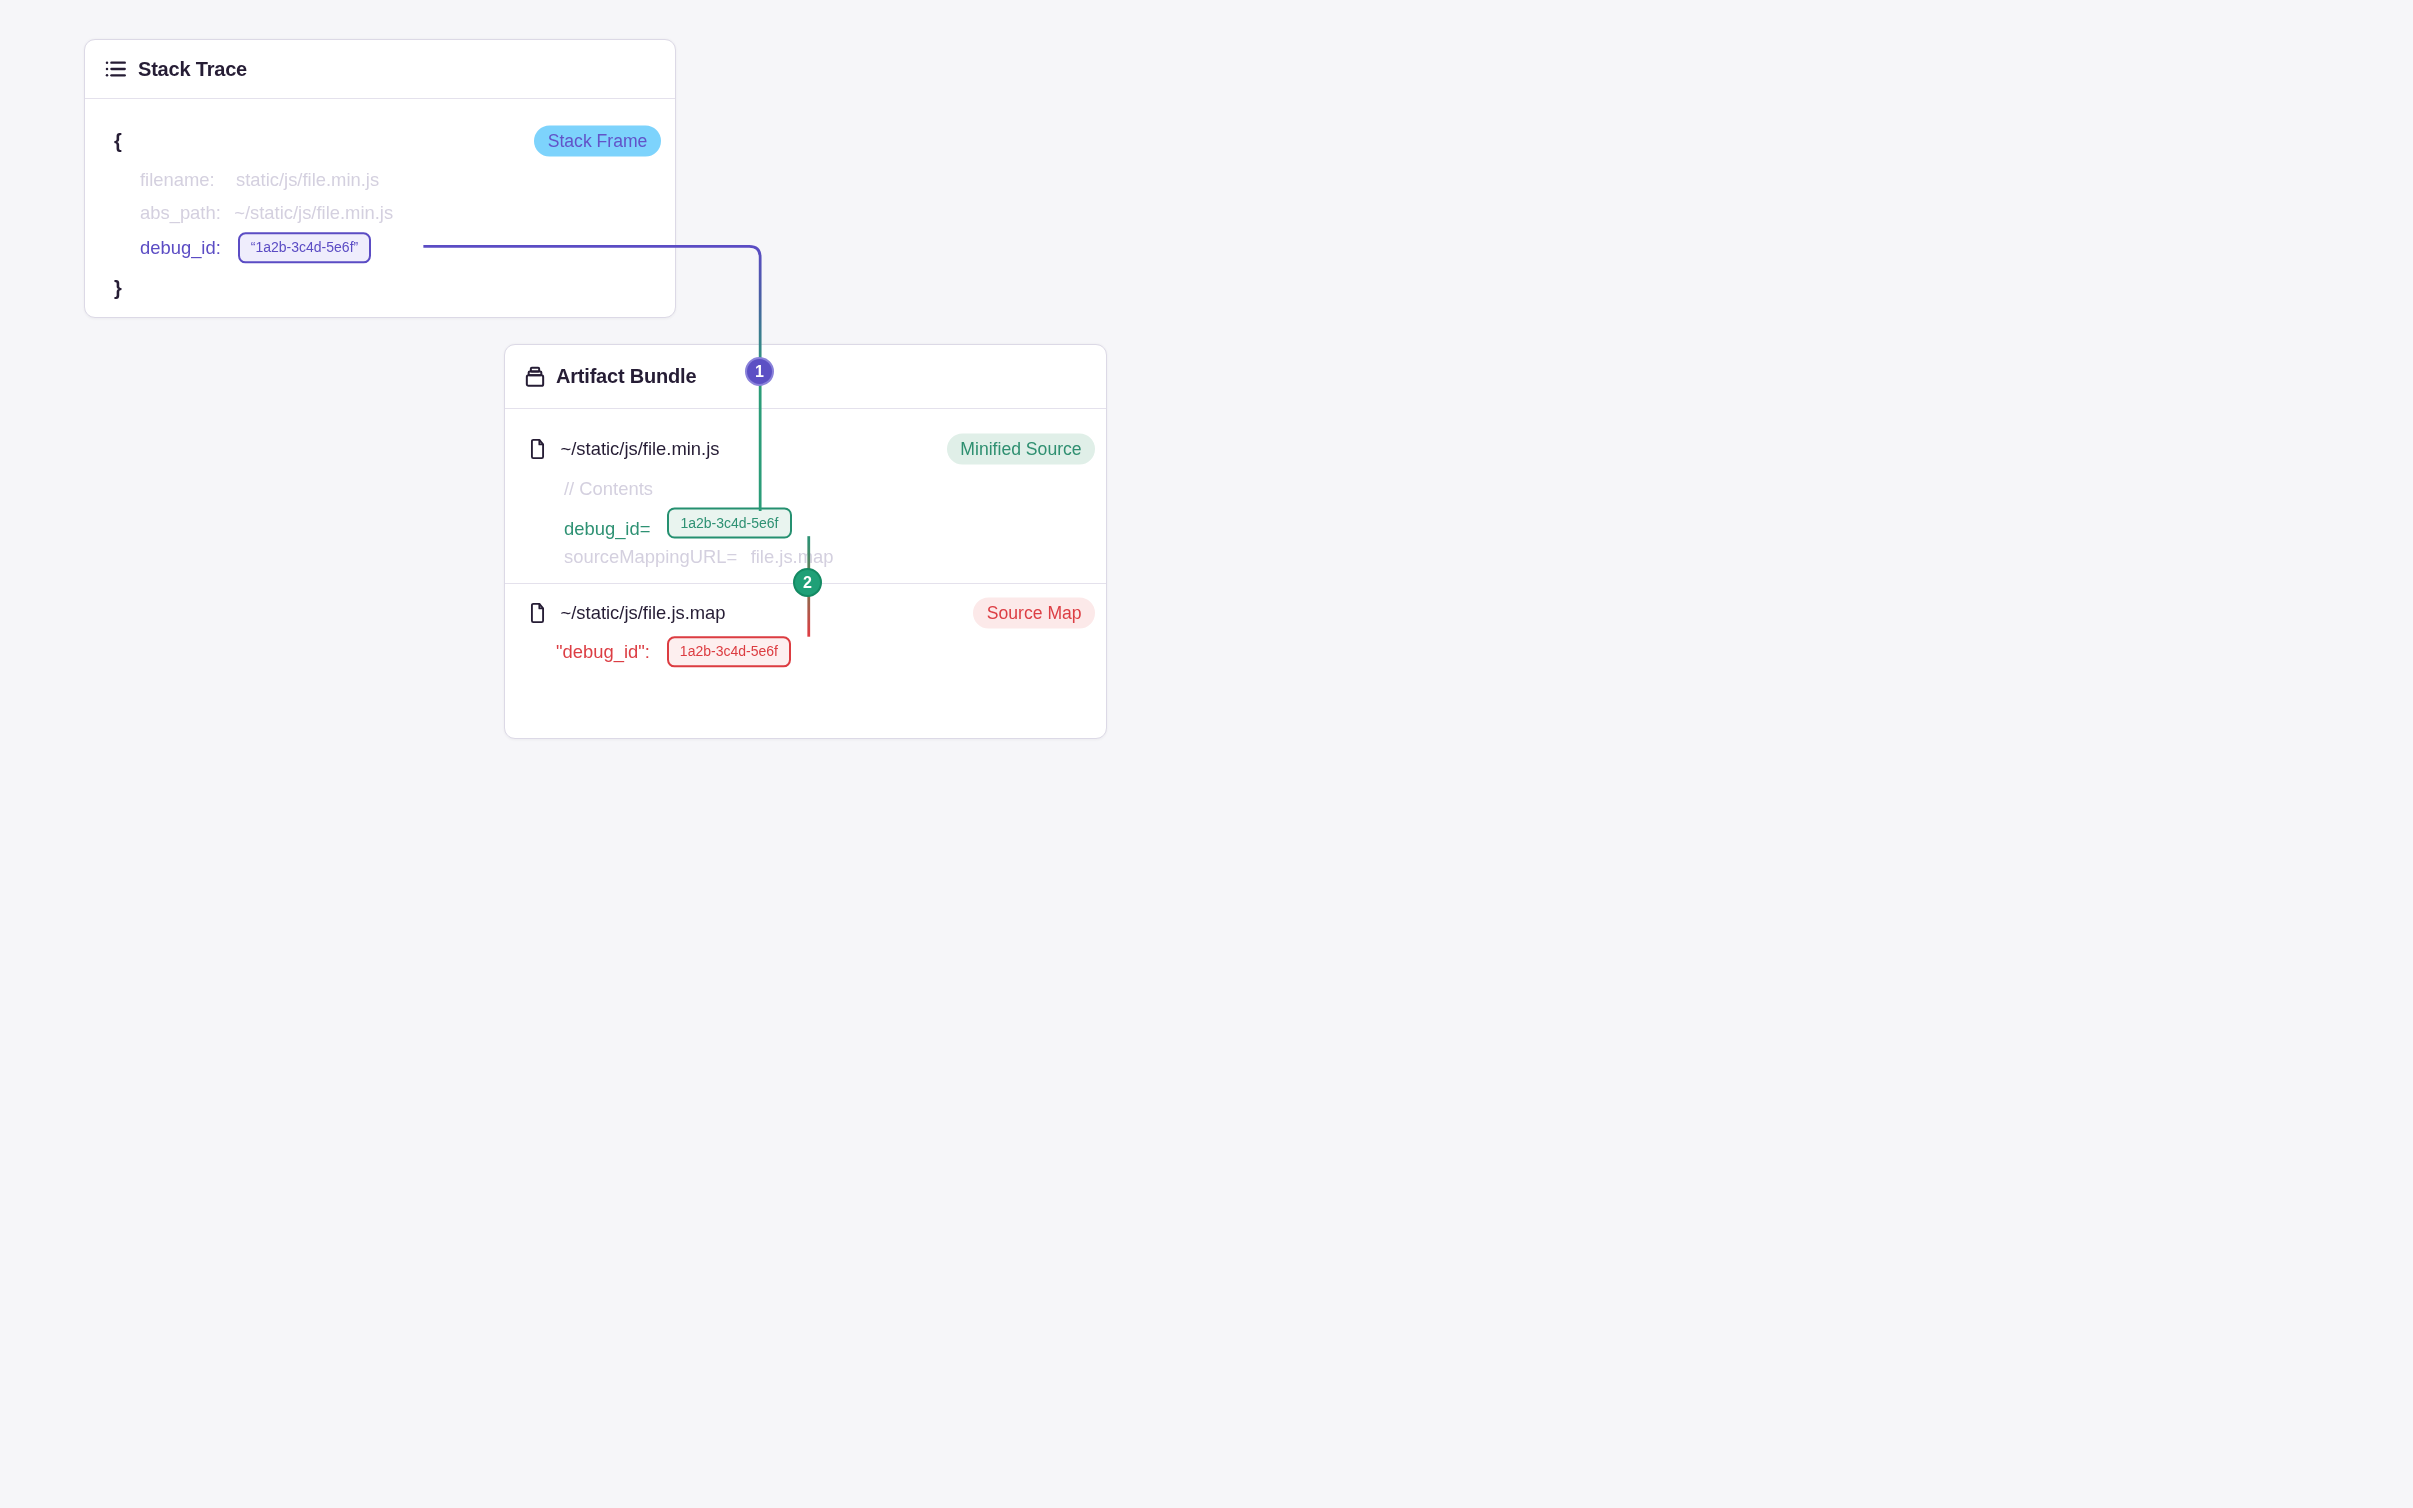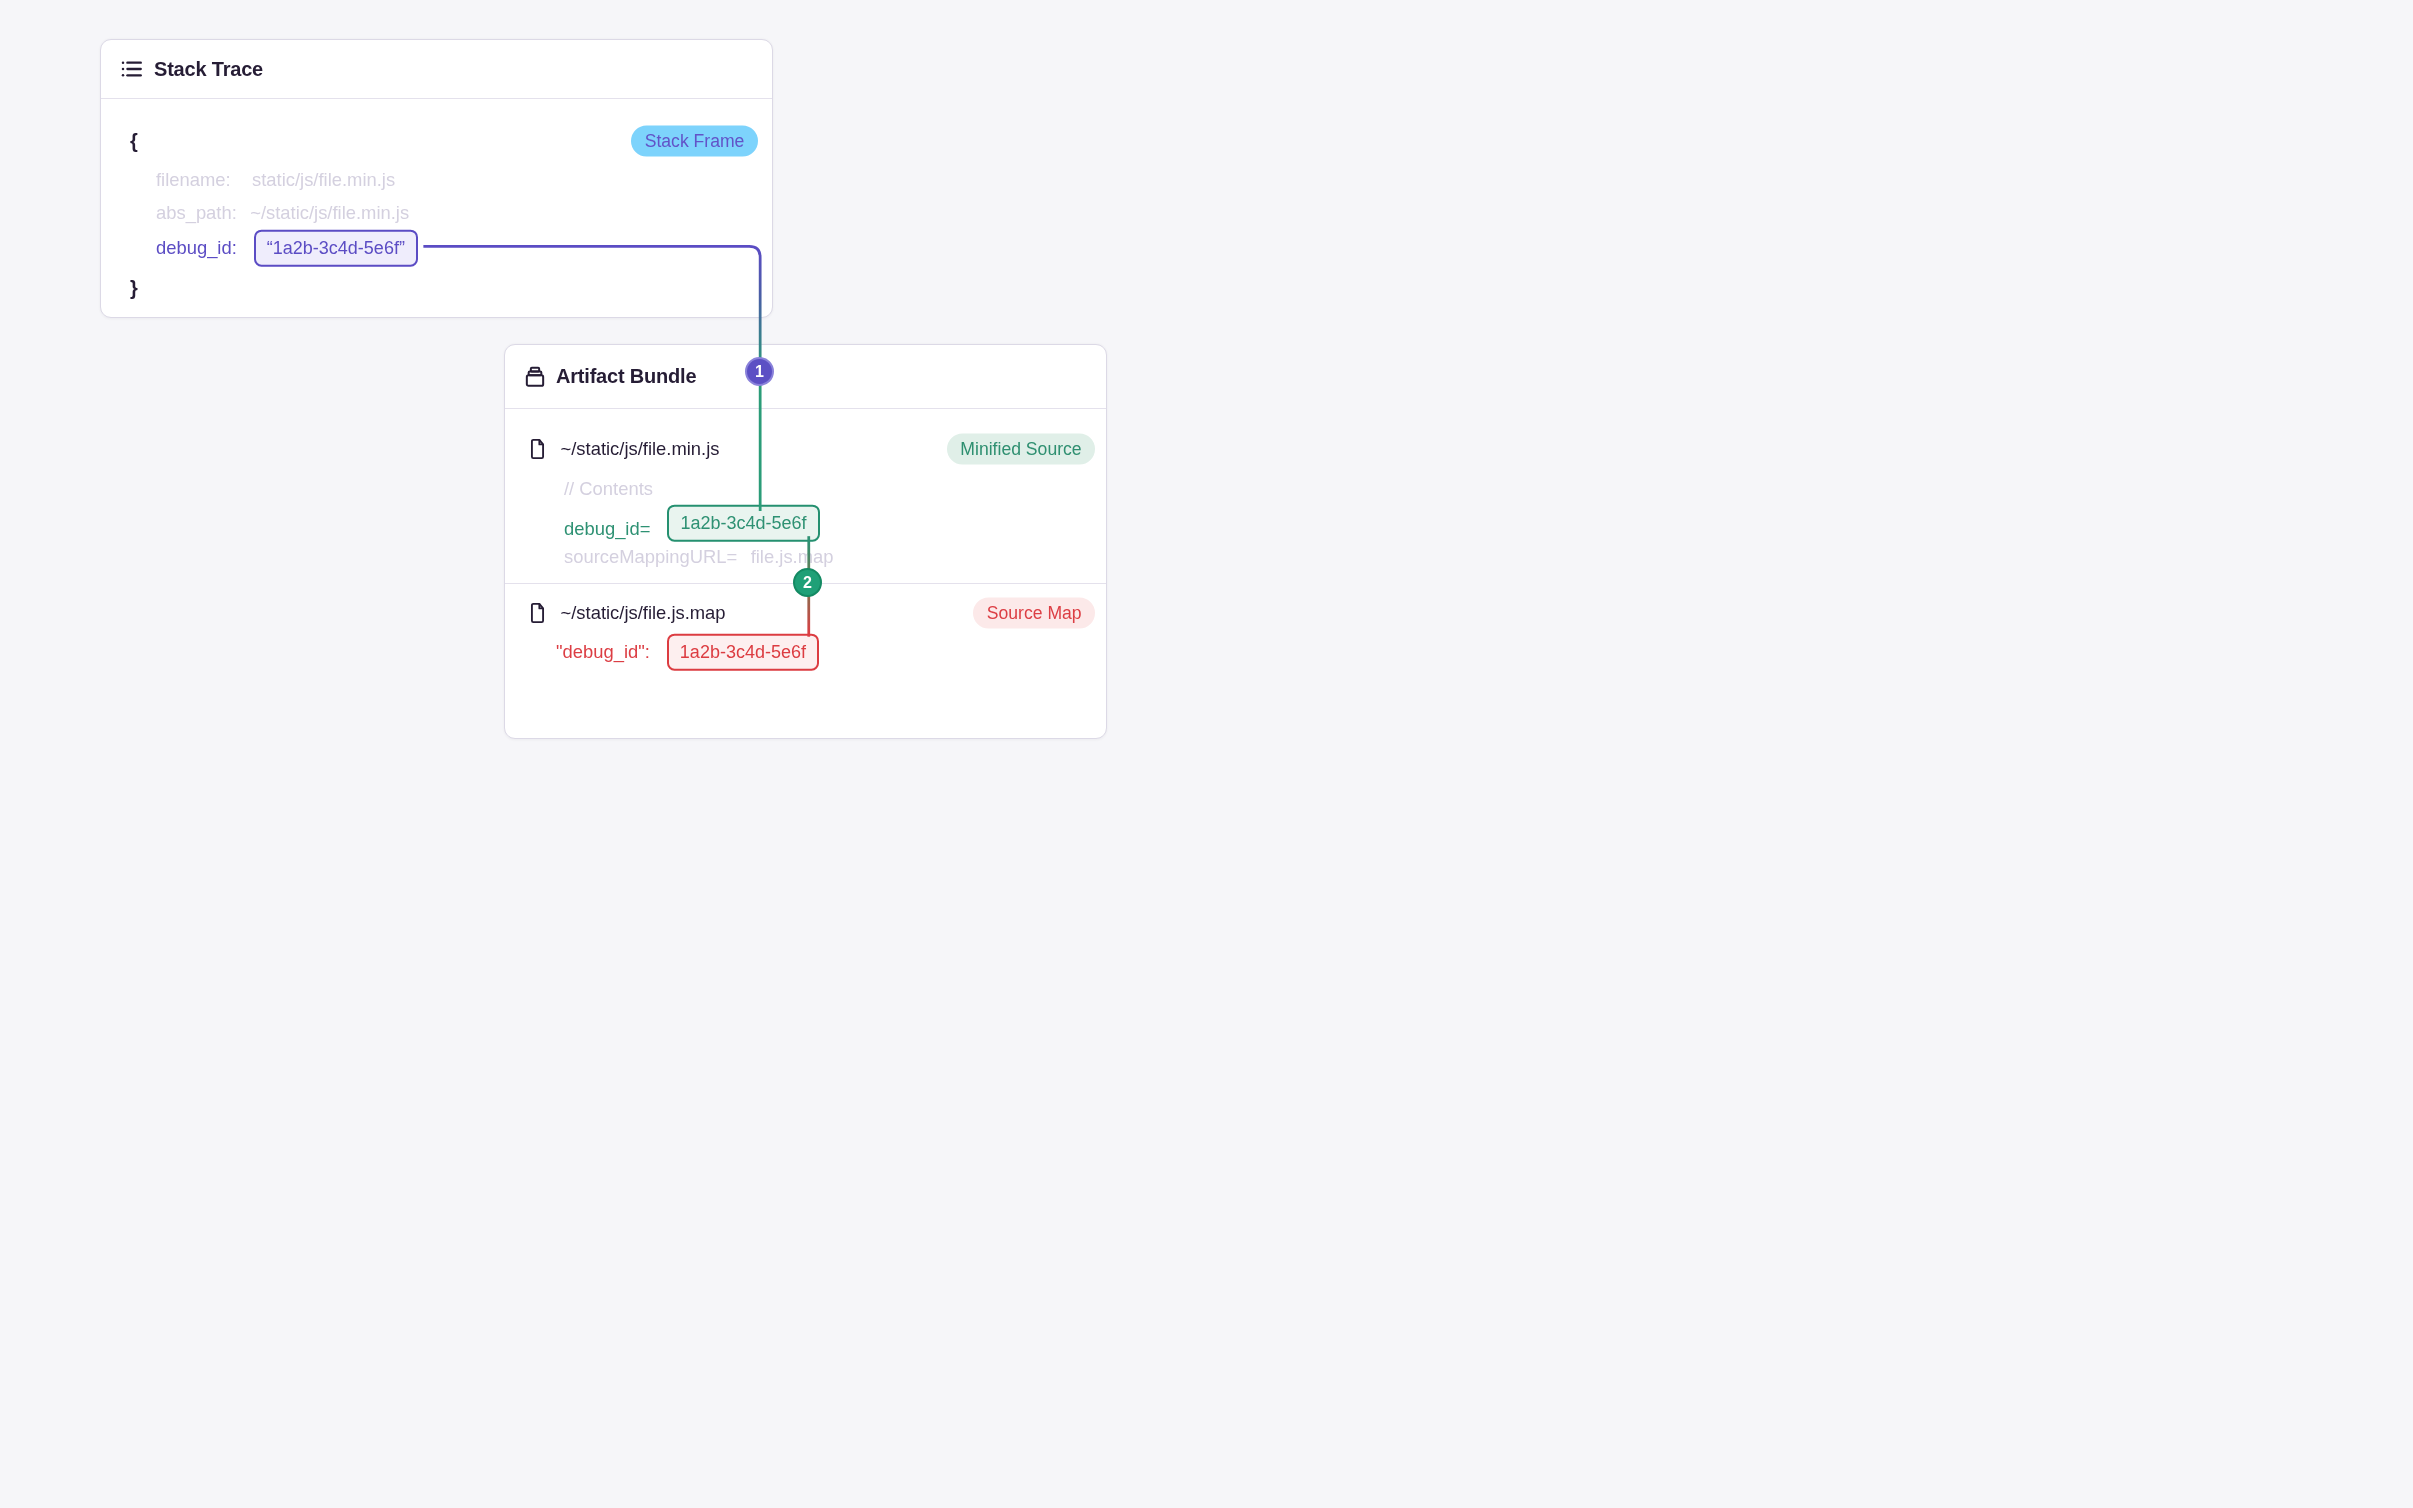--- a/index.html
+++ b/index.html
@@ -9,21 +9,21 @@
   .canvas { position: relative; width: 1207px; height: 754px; }
 
   .card {
     position: absolute;
     background: #ffffff;
     border: 1.3px solid #dcd9e6;
     border-radius: 11px;
     box-shadow: 0 0.8px 2.5px rgba(40,32,60,.05);
     z-index: 1;
   }
-  .stack-card { left: 100px; top: 39px; width: 673px; height: 279px; }
+  .stack-card { left: 84px; top: 39px; width: 592px; height: 279px; }
   .artifact-card { left: 504px; top: 344px; width: 603px; height: 395px; }
 
   .card-header {
     display: flex; align-items: center;
     gap: 11px; padding-left: 20px;
     border-bottom: 1.3px solid #e4e1ec;
   }
   .stack-card .card-header { height: 59px; }
   .artifact-card .card-header { height: 64px; }
   .card-title { font-size: 20px; font-weight: 700; color: #261d35; letter-spacing: -0.2px; }
@@ -55,21 +55,21 @@
 
   .muted { color: #d4d0df; }
   .key-purple { color: #5b4cc4; }
   .key-green  { color: #2e9173; margin-top: 11px; }
   .key-red    { color: #dc3e44; }
 
   .pill-box {
     position: relative; z-index: 6;
     border-radius: 7.5px;
     padding: 4.2px 11px;
-    font-size: 18px;
+    font-size: 14px;
     line-height: 1.35;
     white-space: nowrap;
   }
   .pill-purple { border: 2.1px solid #5b4cc4; background: #efedfc; color: #5b4cc4; }
   .pill-green  { border: 2.1px solid #259070; background: #e9f4ef; color: #2e9173; }
   .pill-red    { border: 2.1px solid #dc3c41; background: #fdefef; color: #dc3c41; }
 
   .gap16 { margin-left: 13.4px; }
   .gap20 { margin-left: 17px; }
 

